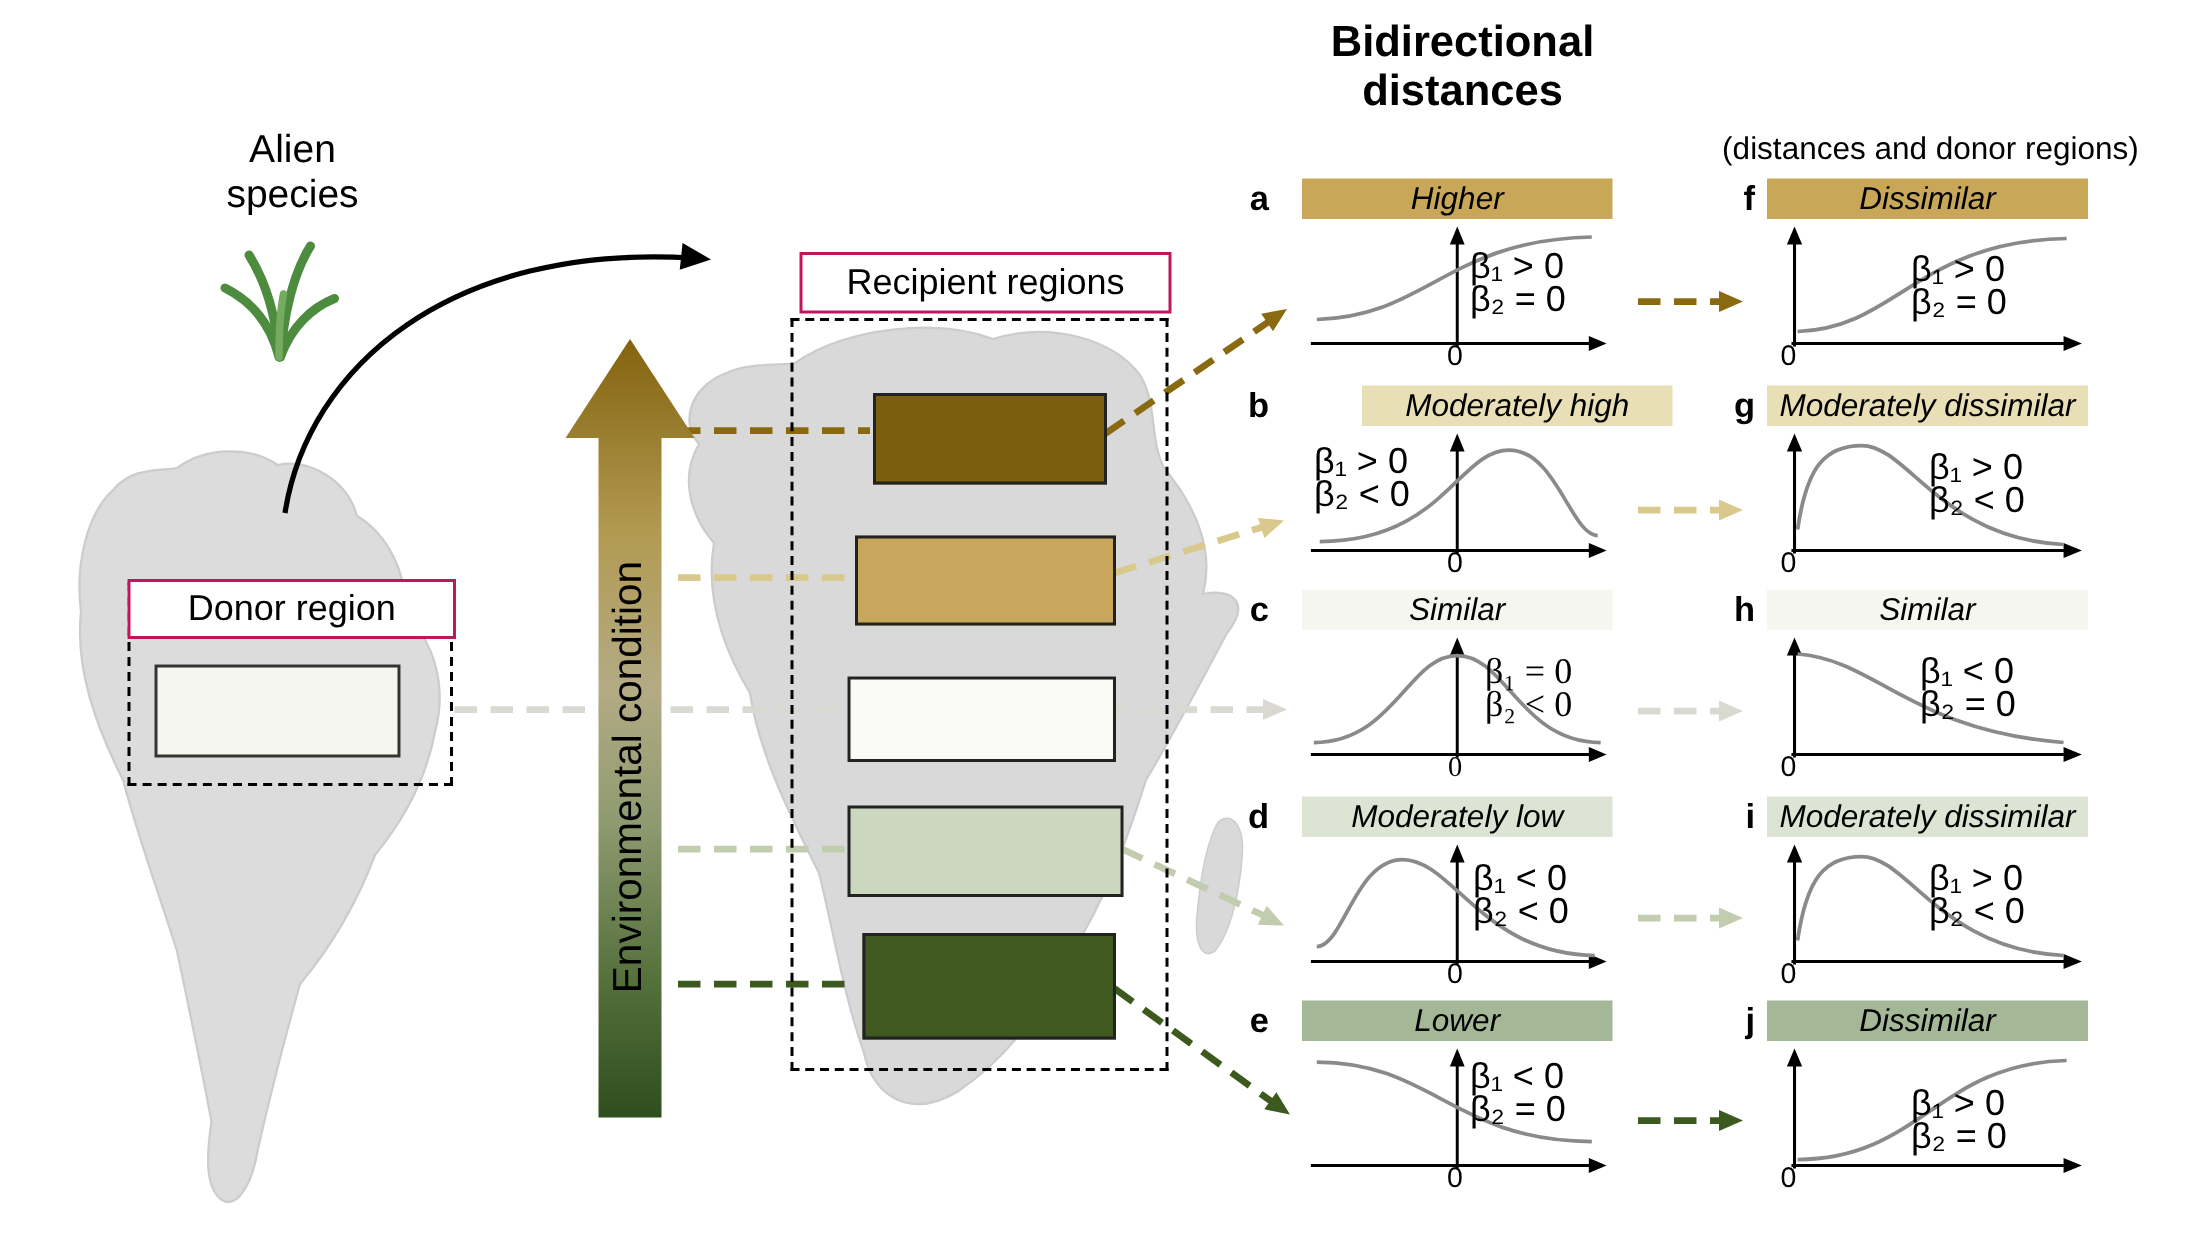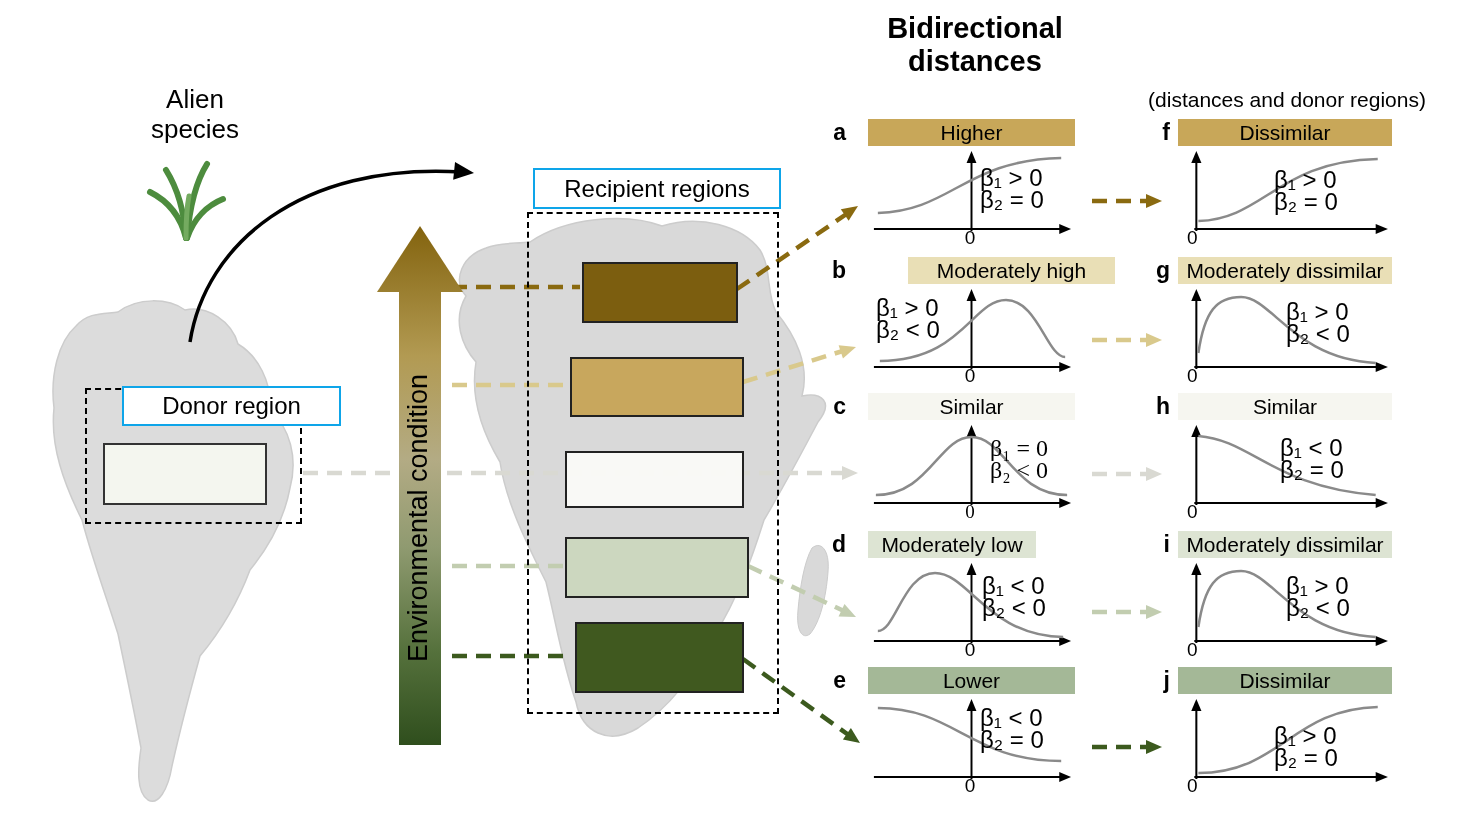--- a/index.html
+++ b/index.html
@@ -2,29 +2,29 @@
 <html><head>
 <meta charset="utf-8">
 <style>
   html,body{margin:0;padding:0;background:#fff;}
   #stage{position:relative;width:1462px;height:827px;background:#ffffff;overflow:hidden;
          font-family:"Liberation Sans",sans-serif;color:#000;}
   svg{display:block}
   #maps-svg{position:absolute;left:0;top:0;z-index:0;}
   #overlay-svg{position:absolute;left:0;top:0;z-index:1;pointer-events:none;}
   .dash{stroke-width:4.5;stroke-dasharray:15 9;fill:none;}
-  .box-label{position:absolute;background:#fff;border:2px solid #0ea5e9;z-index:3;
+  .box-label{position:absolute;background:#fff;border:2px solid #be185d;z-index:3;
              display:flex;align-items:center;justify-content:center;font-size:24px;}
   .dashed-box{position:absolute;border:2px dashed #000;z-index:2;}
   .inner-rect{position:absolute;border:2px solid #333;background:#f4f6ef;z-index:3;}
   .region{position:absolute;border:2px solid #222;z-index:2;}
   .col-title{position:absolute;font-weight:bold;font-size:29px;line-height:33px;text-align:center;z-index:3;}
   .col-sub{position:absolute;font-size:21px;text-align:center;z-index:3;}
   .letter{position:absolute;font-weight:bold;font-size:23px;height:27px;line-height:27px;text-align:right;z-index:4;}
-  .bar{position:absolute;height:27px;line-height:27px;text-align:center;font-size:21px;z-index:3;}
+  .bar{position:absolute;height:27px;line-height:27px;text-align:center;font-size:21px;z-index:3;font-style:italic;}
   .graph{position:absolute;height:100px;z-index:3;}
   .graph svg{position:absolute;left:0;top:0;}
   .beta{position:absolute;font-size:24px;line-height:22px;white-space:nowrap;}
   .zero{position:absolute;font-size:19px;}
   .zero-center{left:90px;top:80px;width:24px;text-align:center;}
   .zero-left{left:9px;top:80px;}
   .alien-label{position:absolute;left:130px;top:84px;width:130px;text-align:center;
                font-size:26px;line-height:30px;z-index:3;}
 </style>
 </head>
@@ -92,21 +92,21 @@
       <path d="M186,238 C184,208 176,186 166,170"></path>
       <path d="M187,238 C190,202 197,180 207,164"></path>
       <path d="M187,238 C194,218 208,205 223,199"></path>
     </g>
     <path d="M186,238 C186,220 187,206 189,196" stroke="#74ab60" stroke-width="5" stroke-linecap="round" fill="none"></path>
   </svg>
 
   <div class="alien-label">Alien species</div>
 
   <div class="dashed-box" style="left:85px;top:388px;width:213px;height:132px;"></div>
-  <div class="box-label" style="left:85px;top:386px;width:215px;height:36px;margin-left:37px;">
+  <div class="box-label" style="left:85px;top:386px;width:215px;height:36px;">
     <span>Donor region</span>
   </div>
   <div class="inner-rect" style="left:103px;top:443px;width:160px;height:58px;"></div>
 
   <div class="dashed-box" style="left:527px;top:212px;width:248px;height:498px;"></div>
   <div class="box-label" style="left:533px;top:168px;width:244px;height:37px;">
     <span>Recipient regions</span>
   </div>
 
   <div class="region" style="left: 582px; top: 262px; width: 152px; height: 57px; background: rgb(124, 94, 15);"></div>
@@ -169,21 +169,21 @@
       <path d="M8,74 C62,74 72,16 105,16 C138,16 148,74 202,74" fill="none" stroke-width="2.5" stroke="#8a8a8a"></path>
     </svg>
     <div class="beta" style="left:122px;top:16px;">
       <div>β₁ = 0</div>
       <div>β₂ &lt; 0</div>
     </div>
     <div class="zero zero-center">0</div>
   </div>
 
   <div class="letter" style="left:828px;top:531px;width:18px;">d</div>
-  <div class="bar" style="left: 868px; top: 531px; width: 168px; background: rgb(221, 228, 211);">
+  <div class="bar" style="left: 868px; top: 531px; width: 207px; background: rgb(221, 228, 211);">
     <span>Moderately low</span>
   </div>
   <div class="graph" style="left:868px;top:559px;width:207px;">
     <svg width="207" height="100" viewBox="0 0 210 100" preserveAspectRatio="none">
       <line x1="6" y1="82" x2="198" y2="82" stroke="#000" stroke-width="2"></line>
       <polygon points="206,82 194,77 194,87" fill="#000"></polygon>
       <line x1="105" y1="84" x2="105" y2="12" stroke="#000" stroke-width="2"></line>
       <polygon points="105,4 100,16 110,16" fill="#000"></polygon>
       <path d="M10,72 C28,72 36,14 68,14 C102,14 122,77 198,78" fill="none" stroke-width="2.5" stroke="#8a8a8a"></path>
     </svg>

